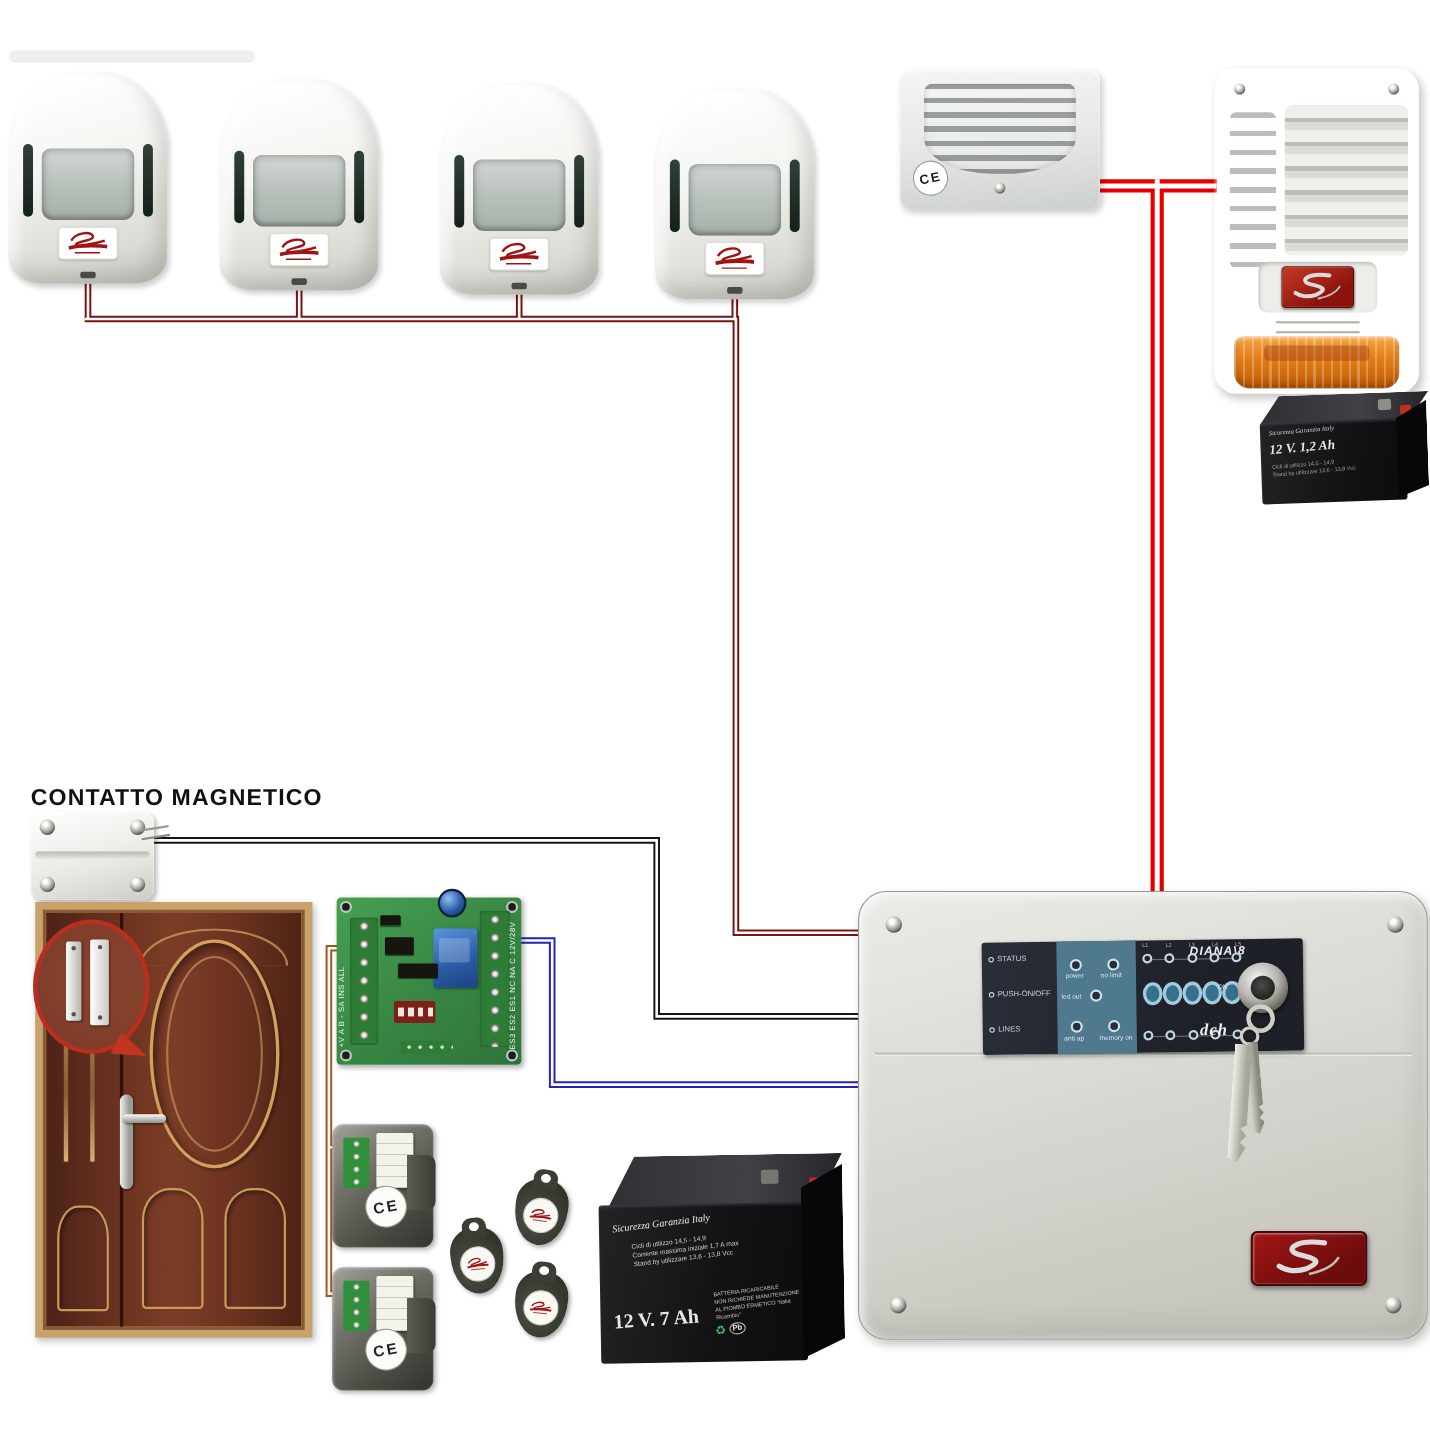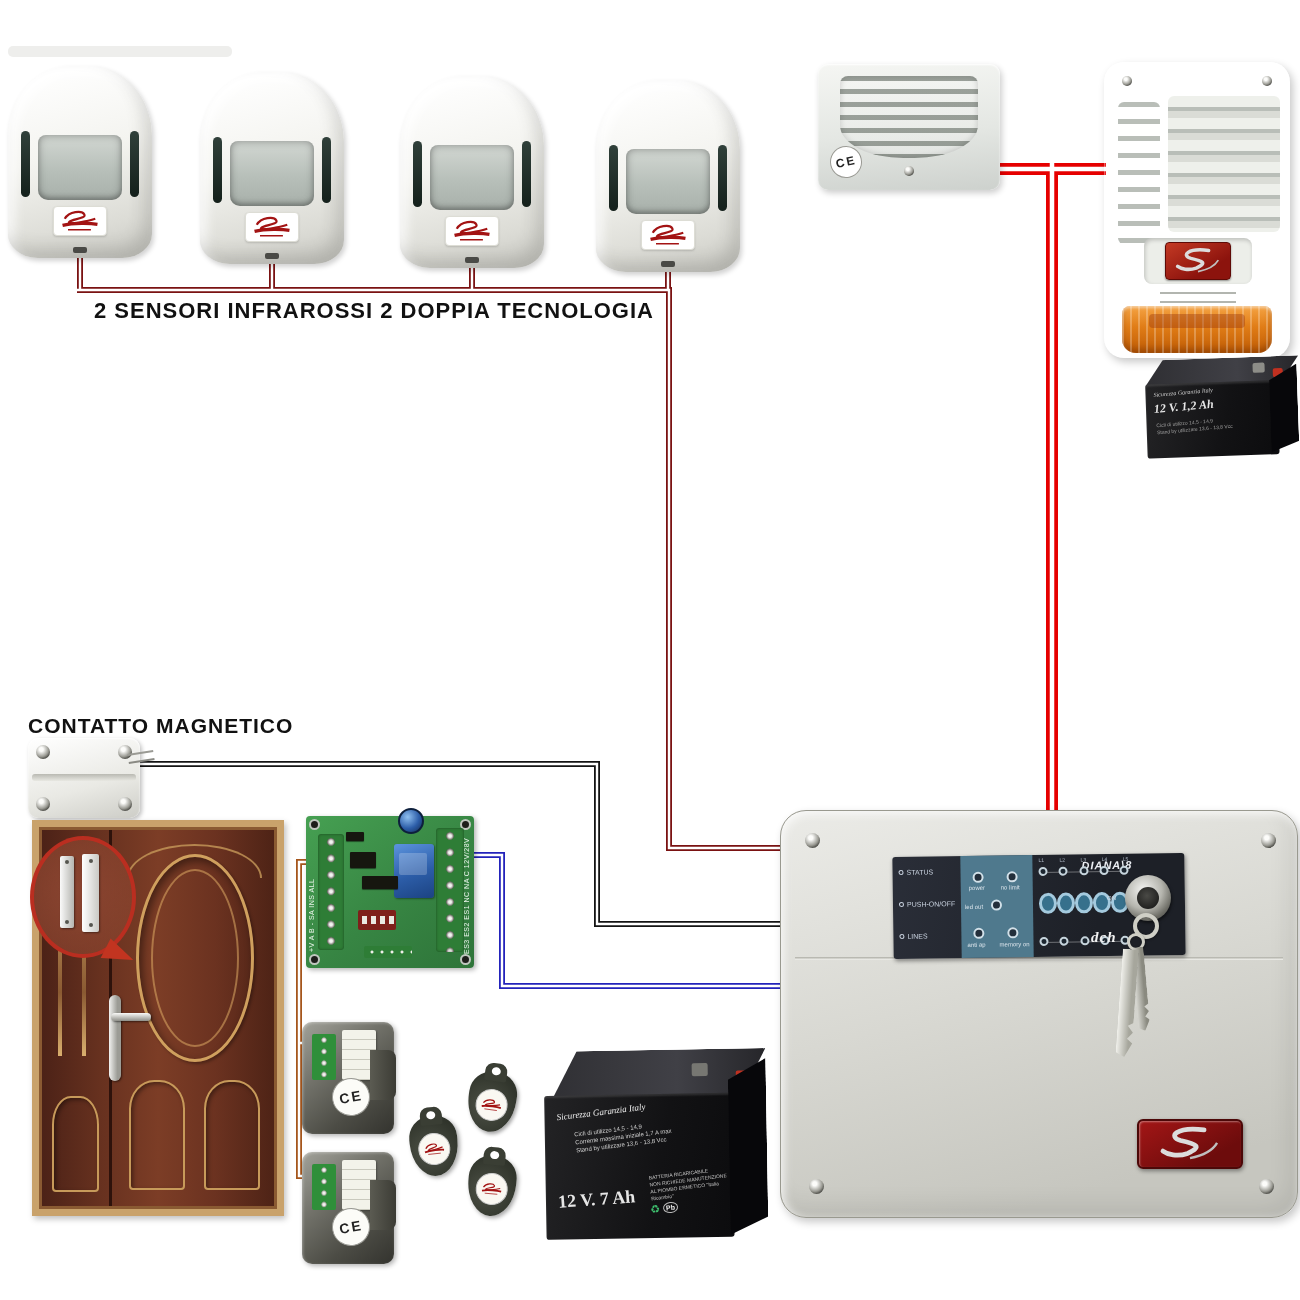--- a/index.html
+++ b/index.html
@@ -312,21 +312,20 @@
     <span class="slot right"></span>
     <div class="pir-window"></div>
     <div class="mini-label">
       <svg viewBox="0 0 40 22">
           <use href="#redscript"></use>
         </svg>
     </div>
     <span class="notch"></span>
   </div>
 
-  <div class="big-label lbl-sensors">2 SENSORI INFRAROSSI 2 DOPPIA TECNOLOGIA</div>
 
   <div class="abs siren-in">
     <div class="grille"></div>
     <div class="ce-badge">CE</div>
     <span class="screw" style="left:86px;bottom:14px;width:10px;height:10px;"></span>
   </div>
 
   <div class="abs siren-out">
     <span class="screw" style="left:18px;top:14px;width:10px;height:10px;"></span>
     <span class="screw" style="right:18px;top:14px;width:10px;height:10px;"></span>

